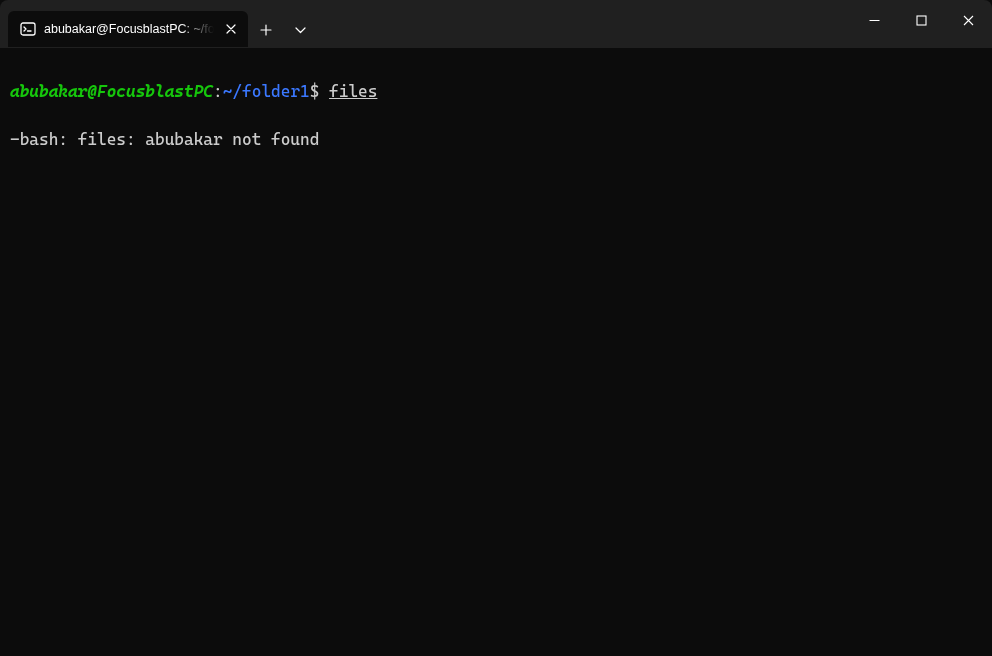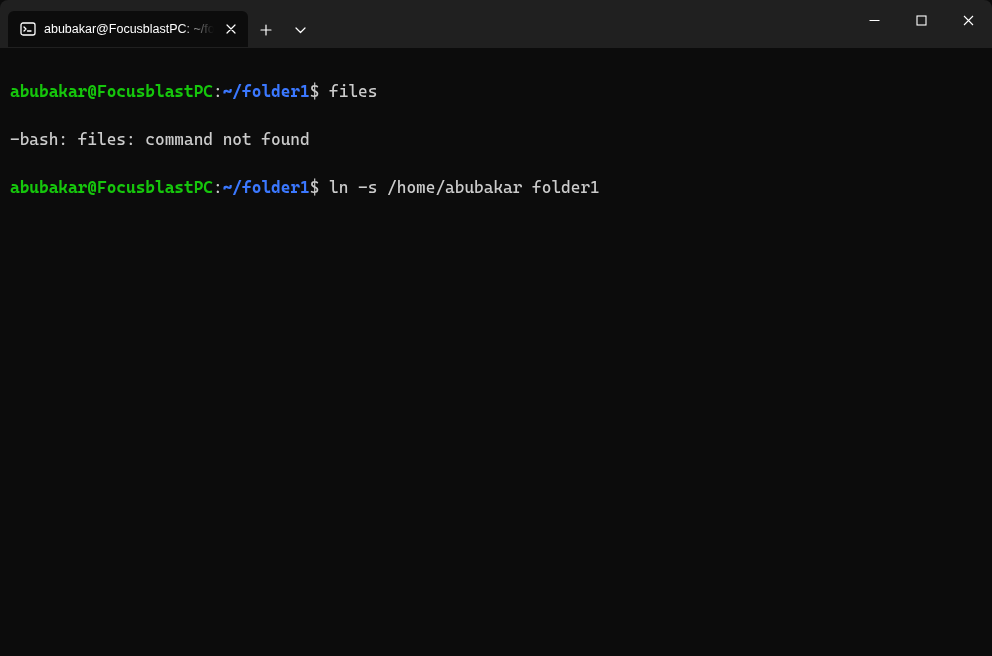--- a/index.html
+++ b/index.html
@@ -91,25 +91,25 @@
     }
     .terminal-body {
       padding: 8px 10px;
       font-size: 16.5px;
       line-height: 24px;
       white-space: pre;
       color: #cccccc;
       font-weight: 500;
     }
     .line { display: block; }
-    .user-host { color: #16c60c; font-weight: bold; }
+    .user-host { color: #16c60c; font-weight: bold; font-style: italic; }
     .colon { color: #cccccc; }
-    .path { color: #3b78ff; font-weight: bold; }
+    .path { color: #3b78ff; font-weight: normal; }
     .dollar { color: #cccccc; }
-    .cmd { color: #cccccc; }
+    .cmd { color: #cccccc; text-decoration: underline; }
     .output { color: #cccccc; }
     .symlink { color: #00a0a0; font-weight: bold; }
     .cursor {
       display: inline-block;
       width: 2px;
       height: 19px;
       background: #cccccc;
       vertical-align: text-bottom;
       margin-bottom: 2px;
       margin-left: 2px;
@@ -160,15 +160,14 @@
     <div class="win-btn close-win">
       <svg width="11" height="11" viewBox="0 0 11 11">
         <path d="M1 1 L10 10 M10 1 L1 10" stroke="#ffffff" stroke-width="1.1"></path>
       </svg>
     </div>
   </div>
 </div>
 
 <div class="terminal-body">
 <span class="line"><span class="user-host">abubakar@FocusblastPC</span><span class="colon">:</span><span class="path">~/folder1</span><span class="dollar">$</span> <span class="cmd">files</span></span>
-<span class="line"><span class="output">-bash: files: command not found</span></span>
-<span class="line"><span class="user-host">abubakar@FocusblastPC</span><span class="colon">:</span><span class="path">~/folder1</span><span class="dollar">$</span> <span class="cmd">ln -s /home/abubakar folder1</span></span>
+<span class="line"><span class="output">-bash: files: abubakar not found</span></span>
 </div>
 
 </body></html>

